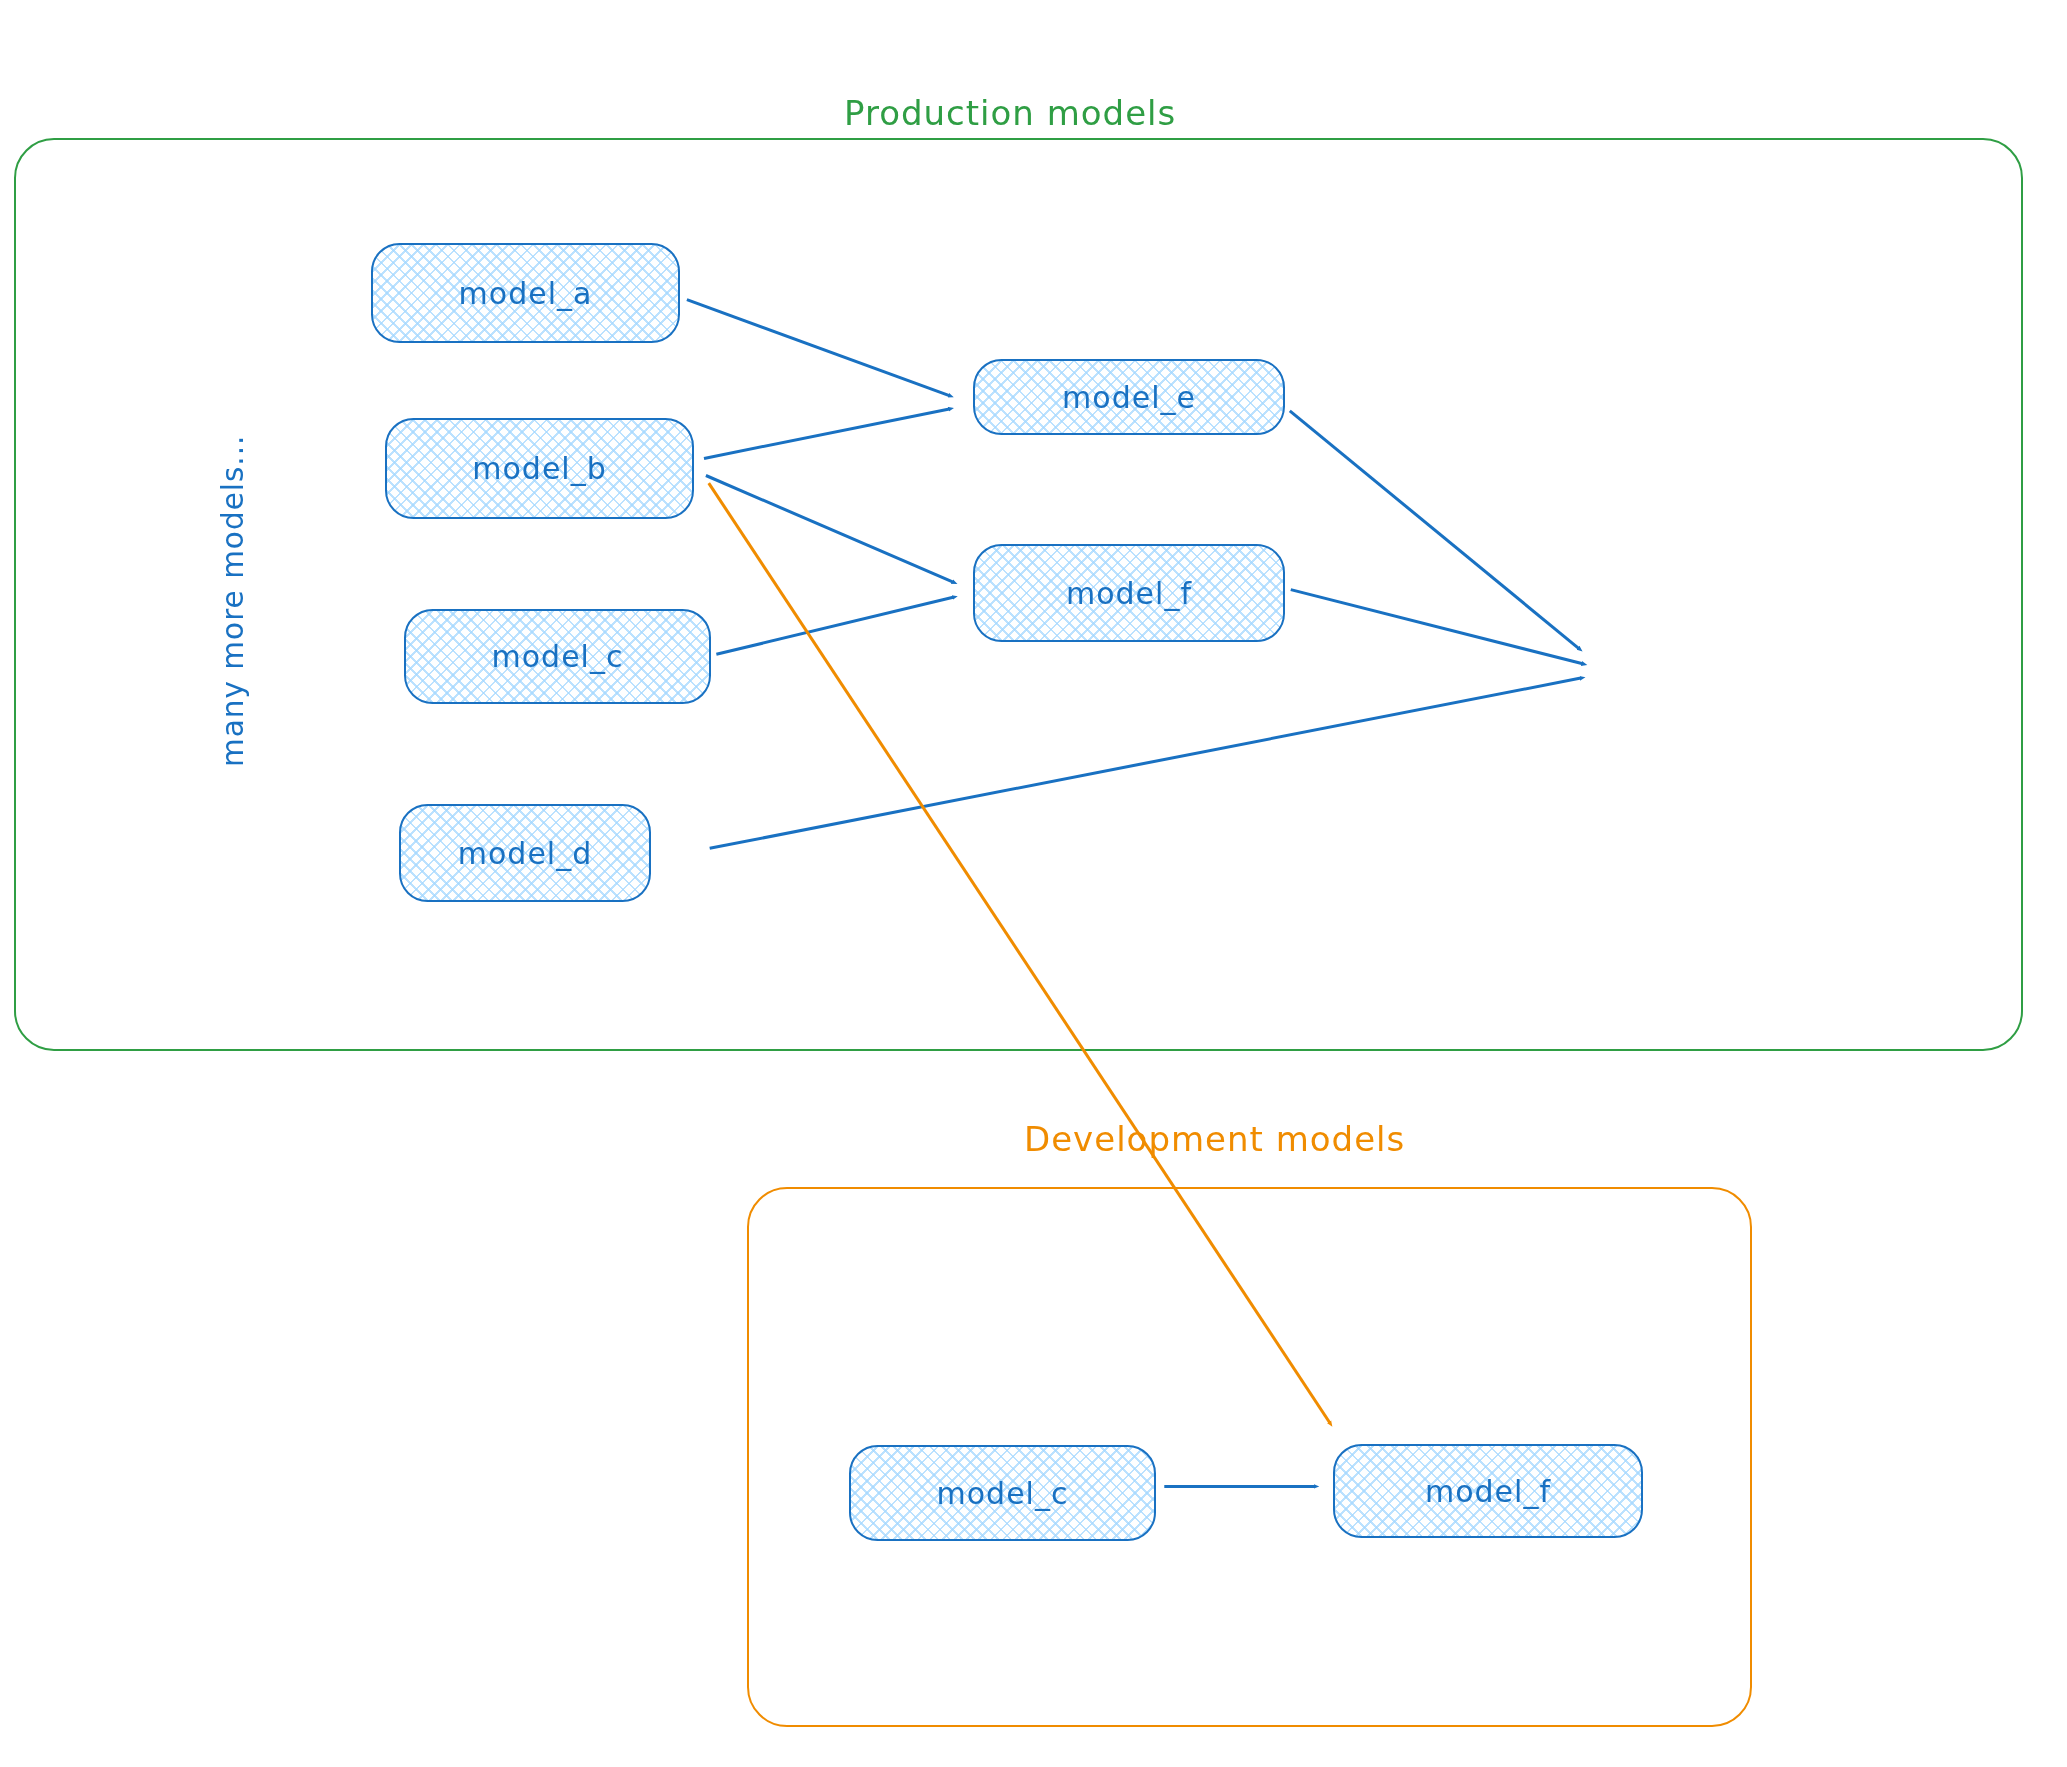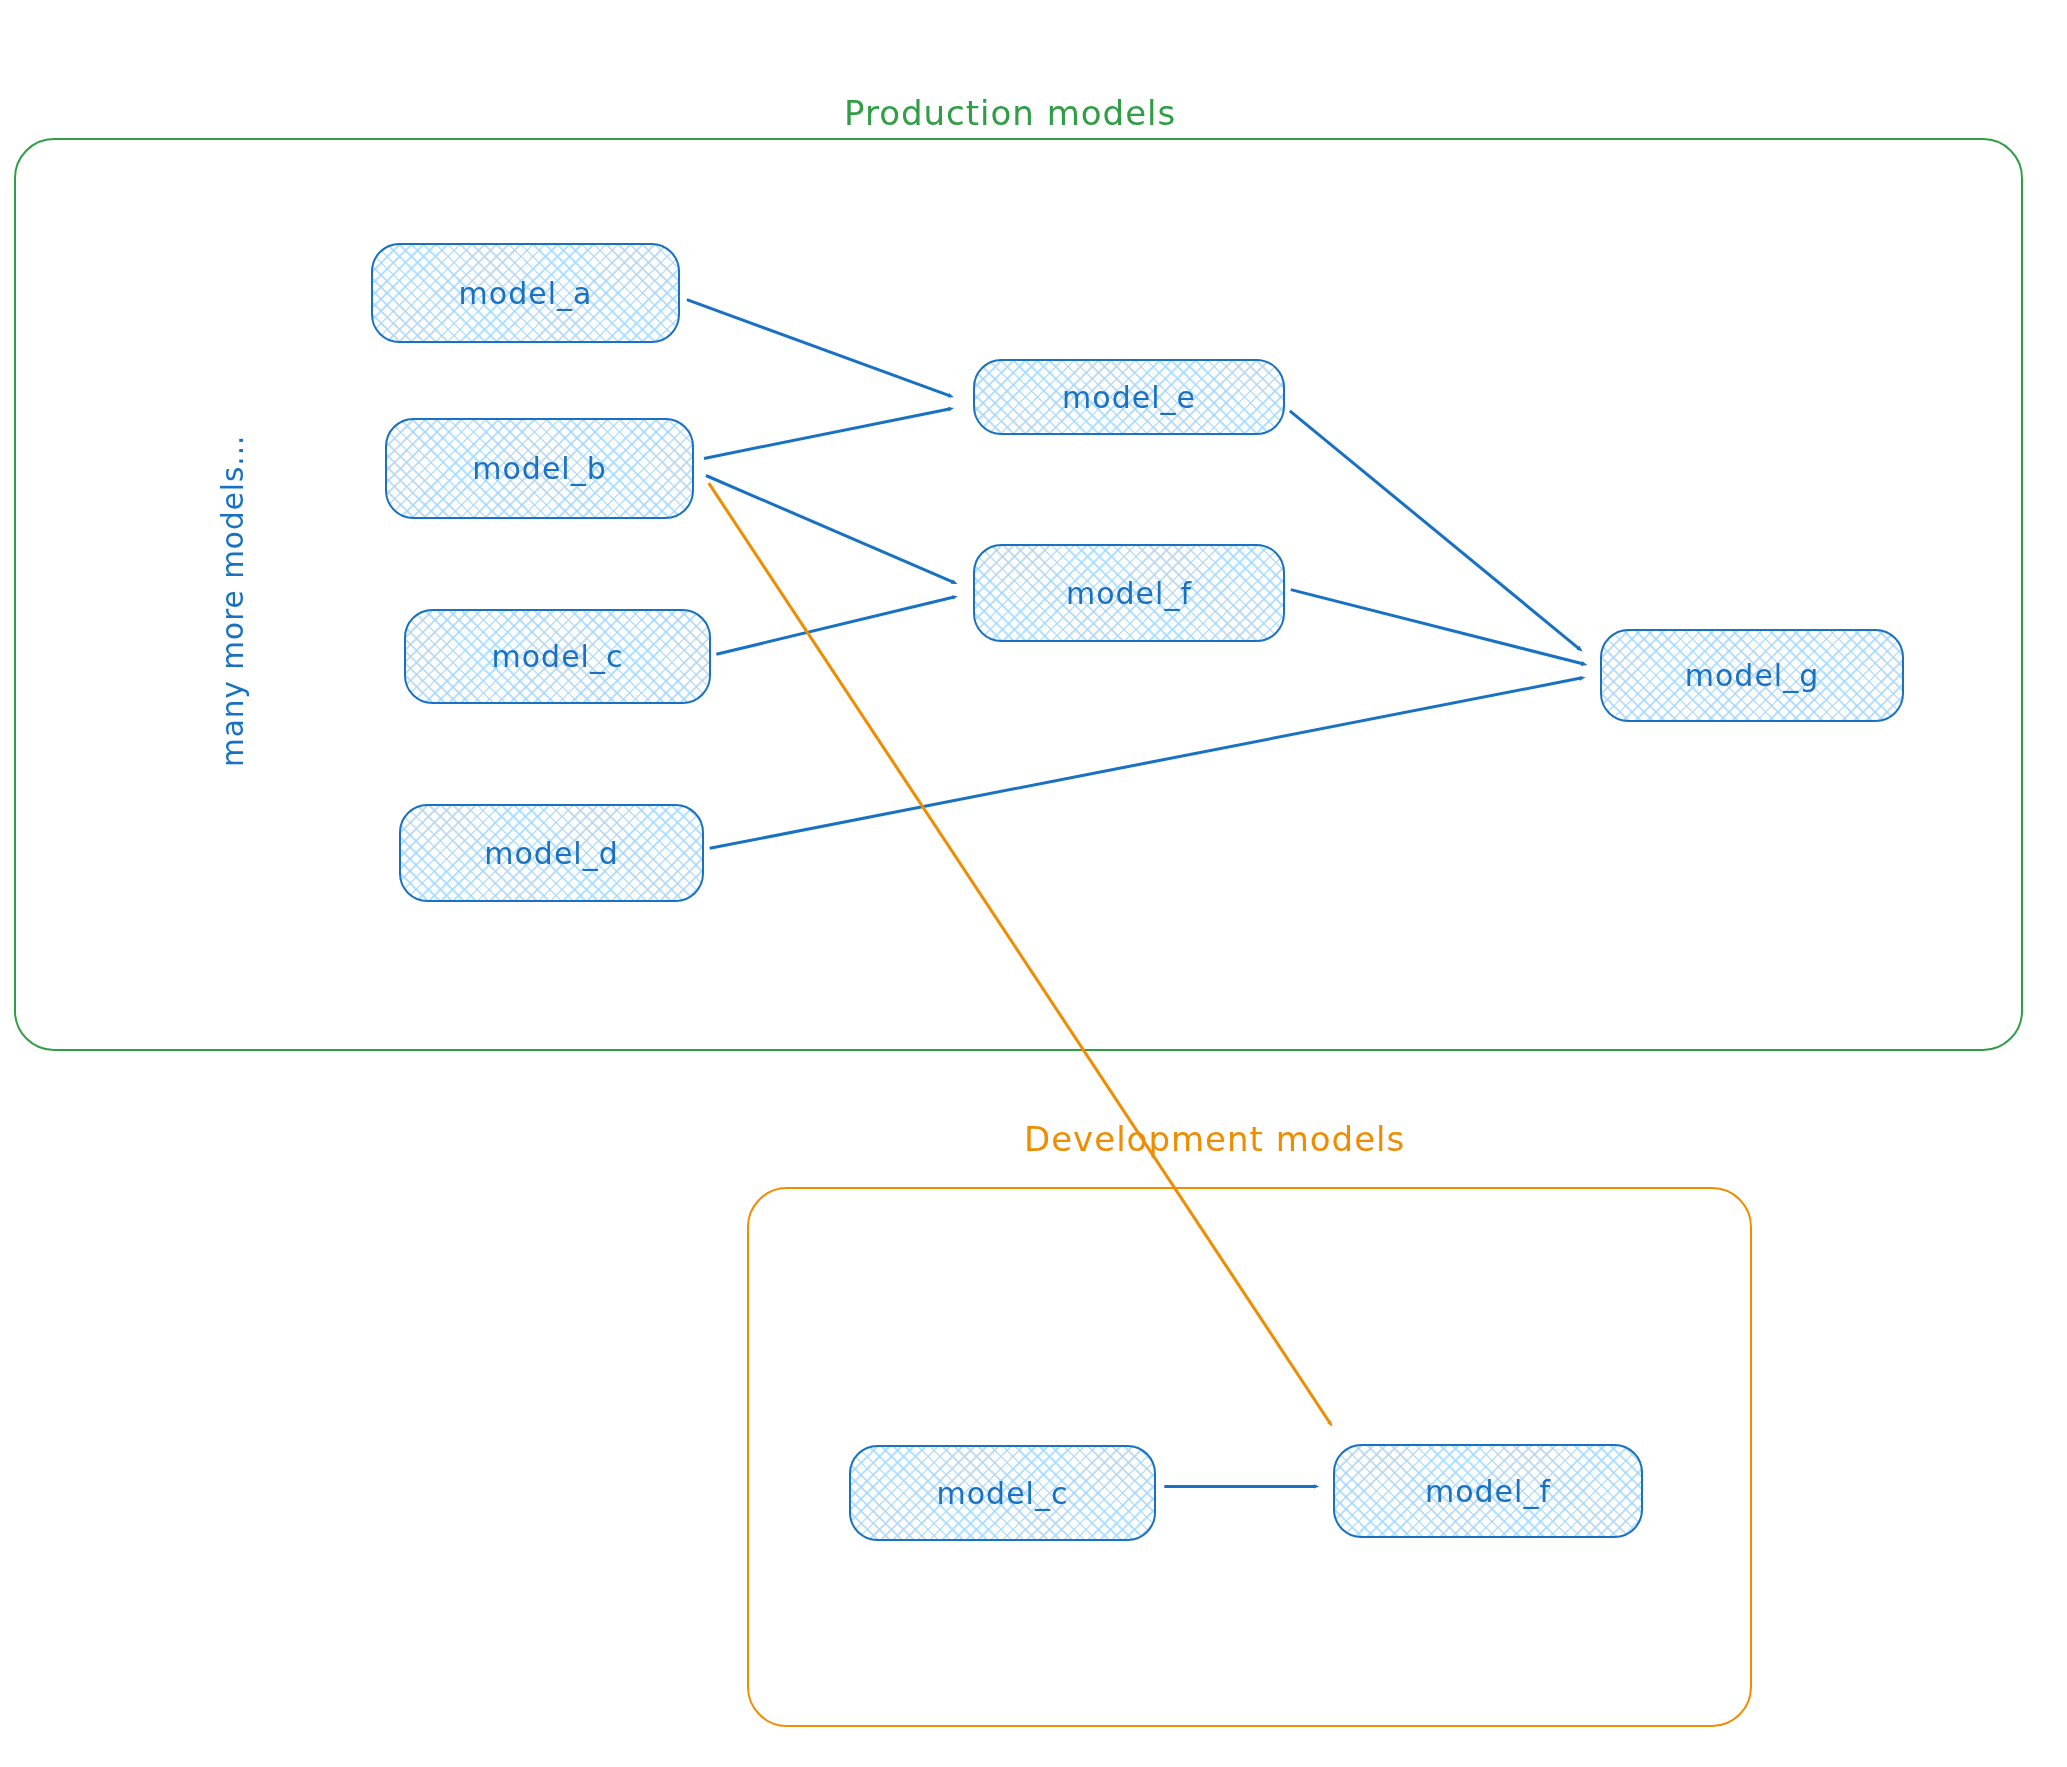--- a/index.html
+++ b/index.html
@@ -109,31 +109,28 @@
 
   <div class="node" style="left:385px; top:418px; width:309px; height:101px;">
     <span>model_b</span>
   </div>
   <div class="node" style="left:371px; top:243px; width:309px; height:100px;">
     <span>model_a</span>
   </div>
   <div class="node" style="left:404px; top:609px; width:307px; height:95px;">
     <span>model_c</span>
   </div>
-  <div class="node" style="left:399px; top:804px; width:305px; height:98px;">
+  <div class="node" style="left:399px; top:804px; width:252px; height:98px;">
     <span>model_d</span>
   </div>
   <div class="node" style="left:973px; top:359px; width:312px; height:76px;">
     <span>model_e</span>
   </div>
   <div class="node" style="left:973px; top:544px; width:312px; height:98px;">
     <span>model_f</span>
-  </div>
-  <div class="node" style="left:1600px; top:629px; width:304px; height:93px;">
-    <span>model_g</span>
   </div>
 
   <div class="node" style="left:849px; top:1445px; width:307px; height:96px;">
     <span>model_c</span>
   </div>
   <div class="node" style="left:1333px; top:1444px; width:310px; height:94px;">
     <span>model_f</span>
   </div>
 
 </div>

